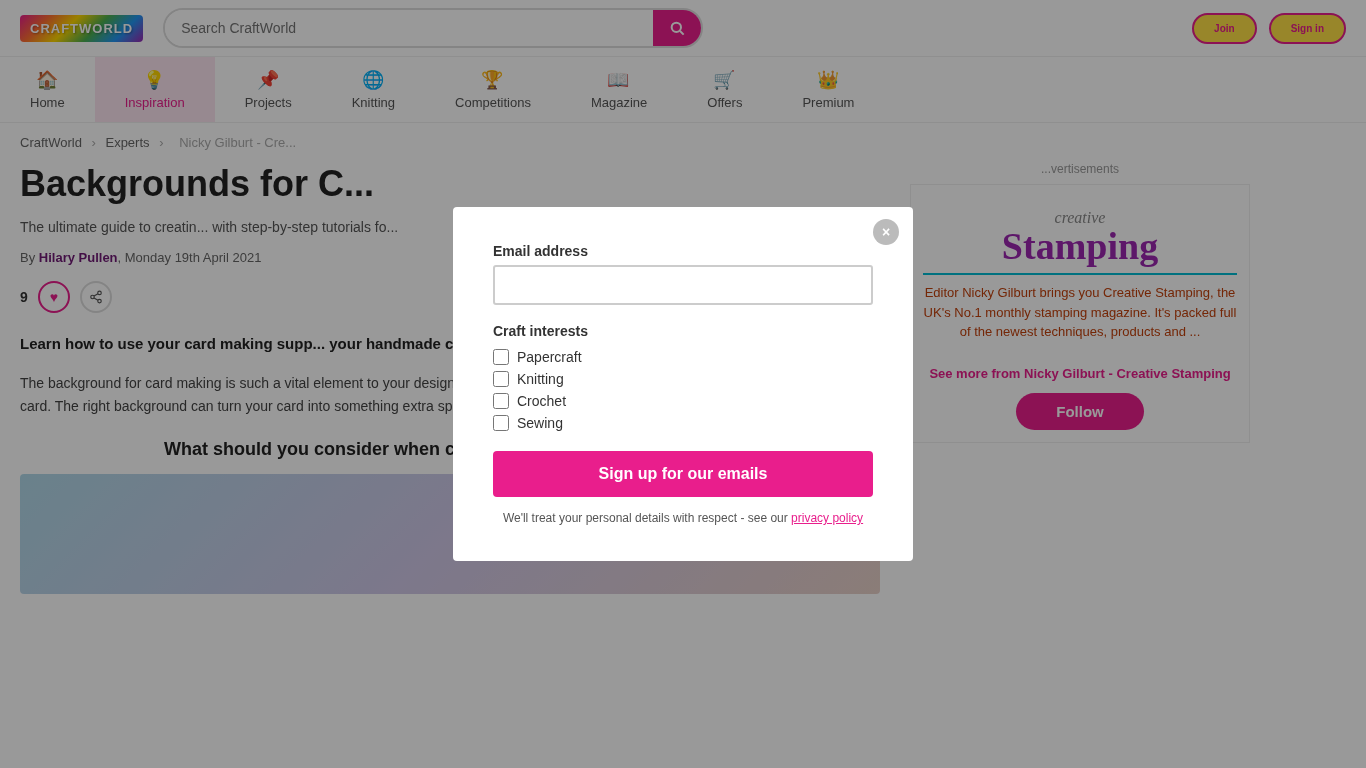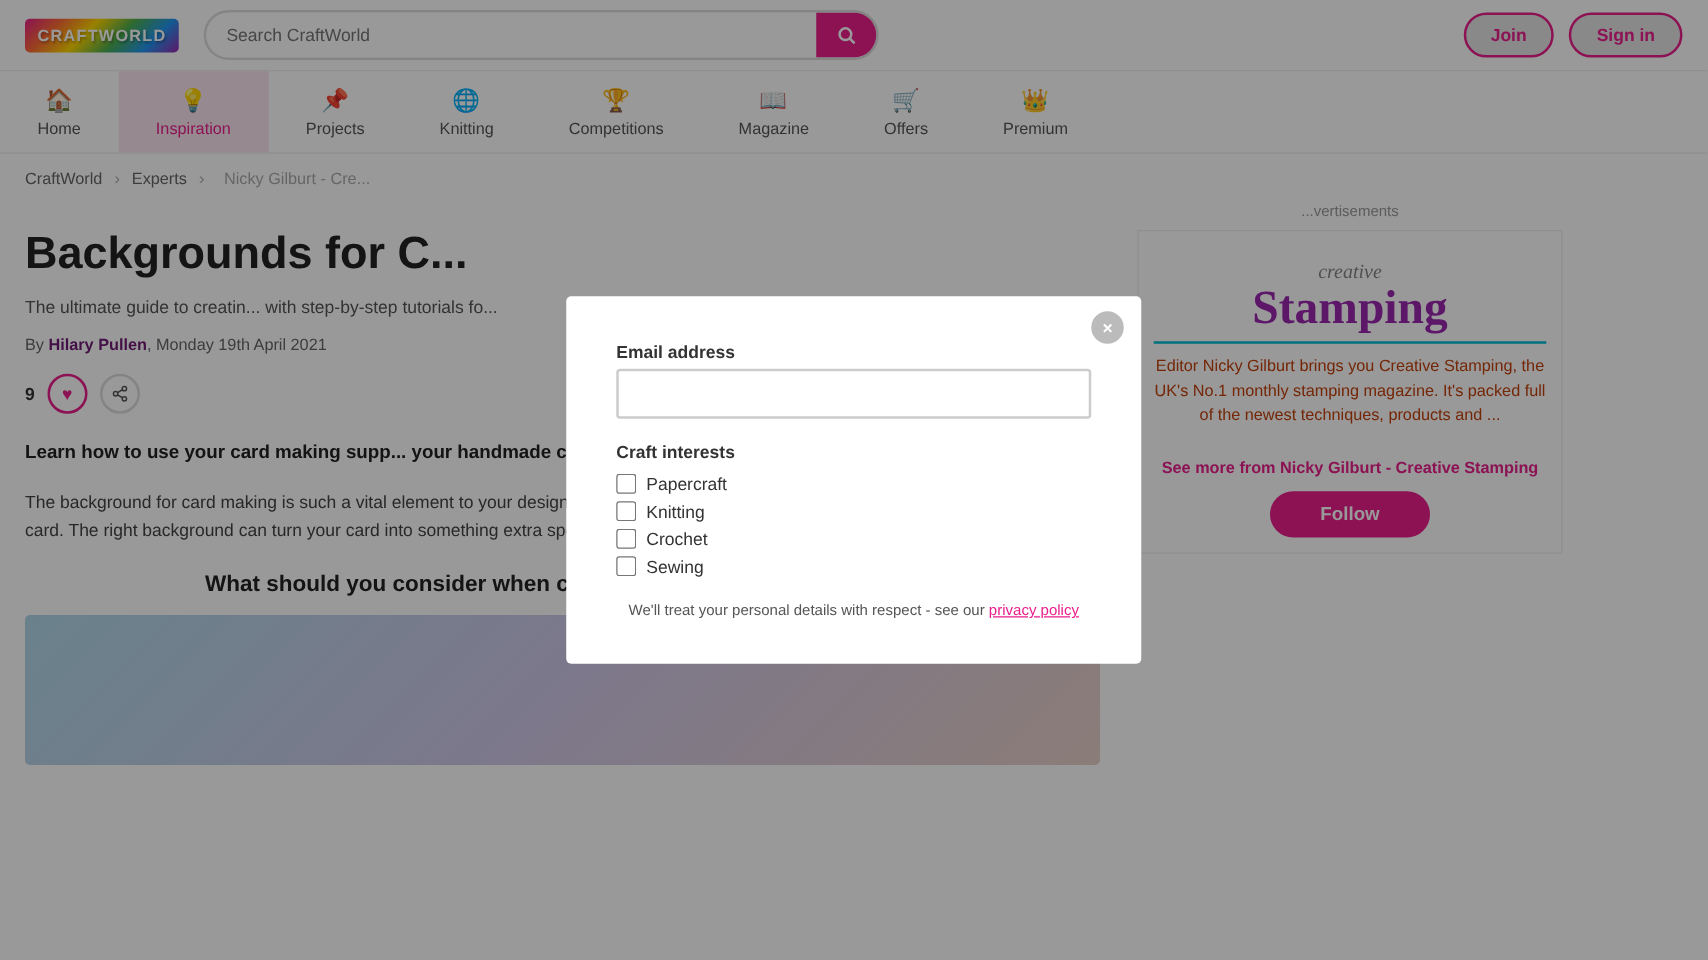--- a/index.html
+++ b/index.html
@@ -60,26 +60,26 @@
       justify-content: center;
     }
     .search-icon-svg { color: #fff; }
     .header-actions {
       display: flex;
       gap: 12px;
       margin-left: auto;
     }
     .btn-outline {
       border: 2px solid #e91e8c;
-      background: #e5e5e5;
+      background: #fde047;
       color: #e91e8c;
       border-radius: 20px;
       padding: 8px 20px;
       cursor: pointer;
-      font-size: 14px;
+      font-size: 10px;
       font-weight: bold;
     }
 
     
     .nav {
       display: flex;
       border-bottom: 1px solid #eee;
       position: relative;
       z-index: 10;
     }
@@ -114,21 +114,20 @@
     
     .main-layout {
       display: flex;
       padding: 0 20px;
       gap: 30px;
       max-width: 1366px;
     }
     .content-area {
       flex: 1;
       max-width: 860px;
-      margin-top: 18px;
     }
     .sidebar {
       width: 340px;
       flex-shrink: 0;
     }
 
     
     .article-title {
       font-size: 36px;
       font-weight: 900;
@@ -506,18 +505,19 @@
       <li>
         <input type="checkbox" style="">
         <span>Crochet</span>
       </li>
       <li>
         <input type="checkbox" style="">
         <span>Sewing</span>
       </li>
     </ul>
 
+    <button class="signup-btn">Sign up for our emails</button>
     <p class="privacy-text">
       <span>We'll treat your personal details with respect - see our</span>
       <a class="privacy-link">privacy policy</a>
     </p>
   </div>
 </div>
 
 </body></html>

